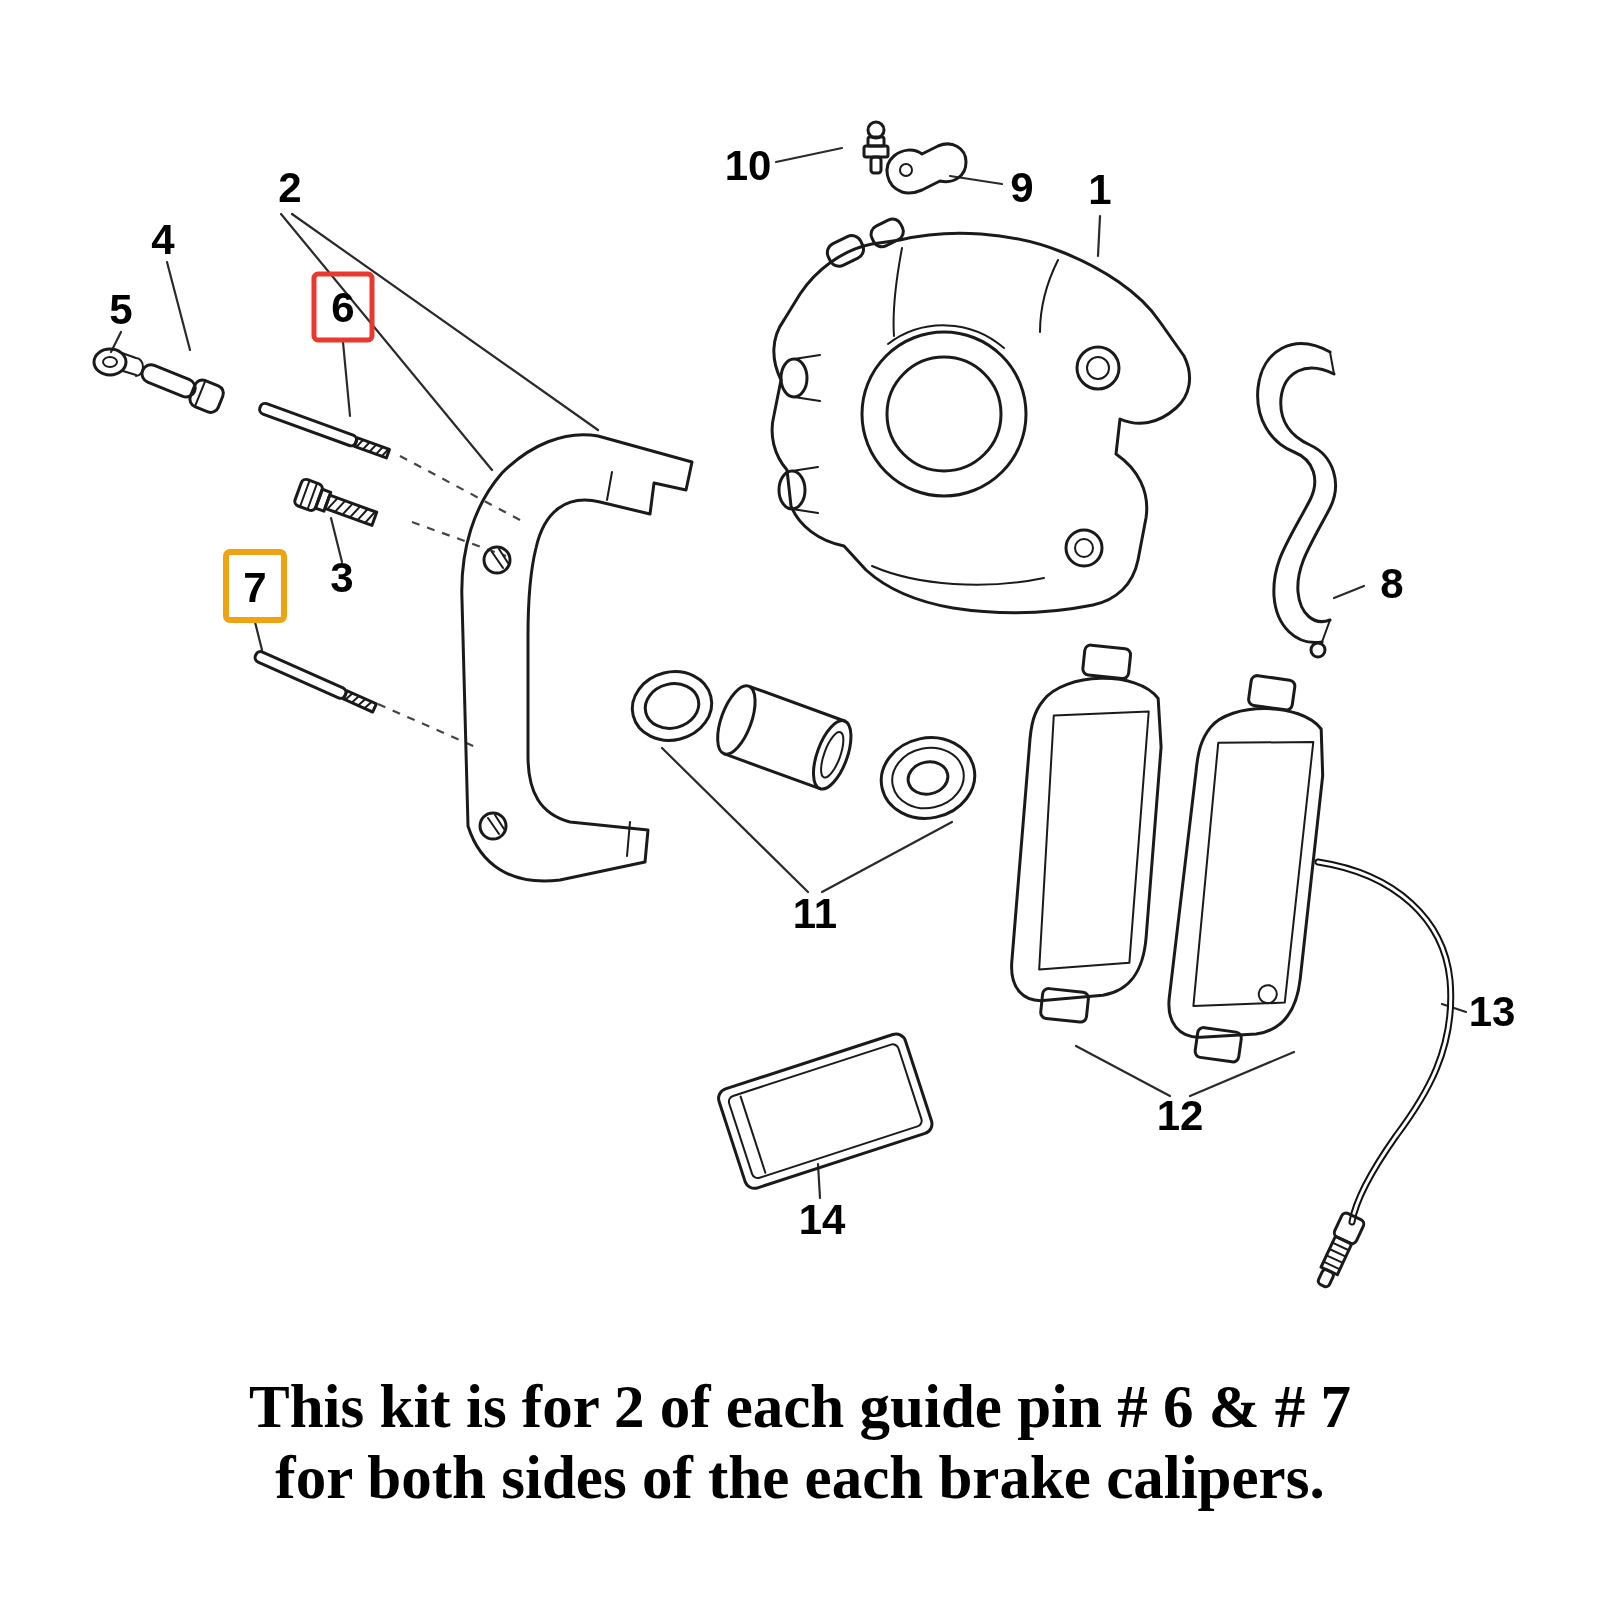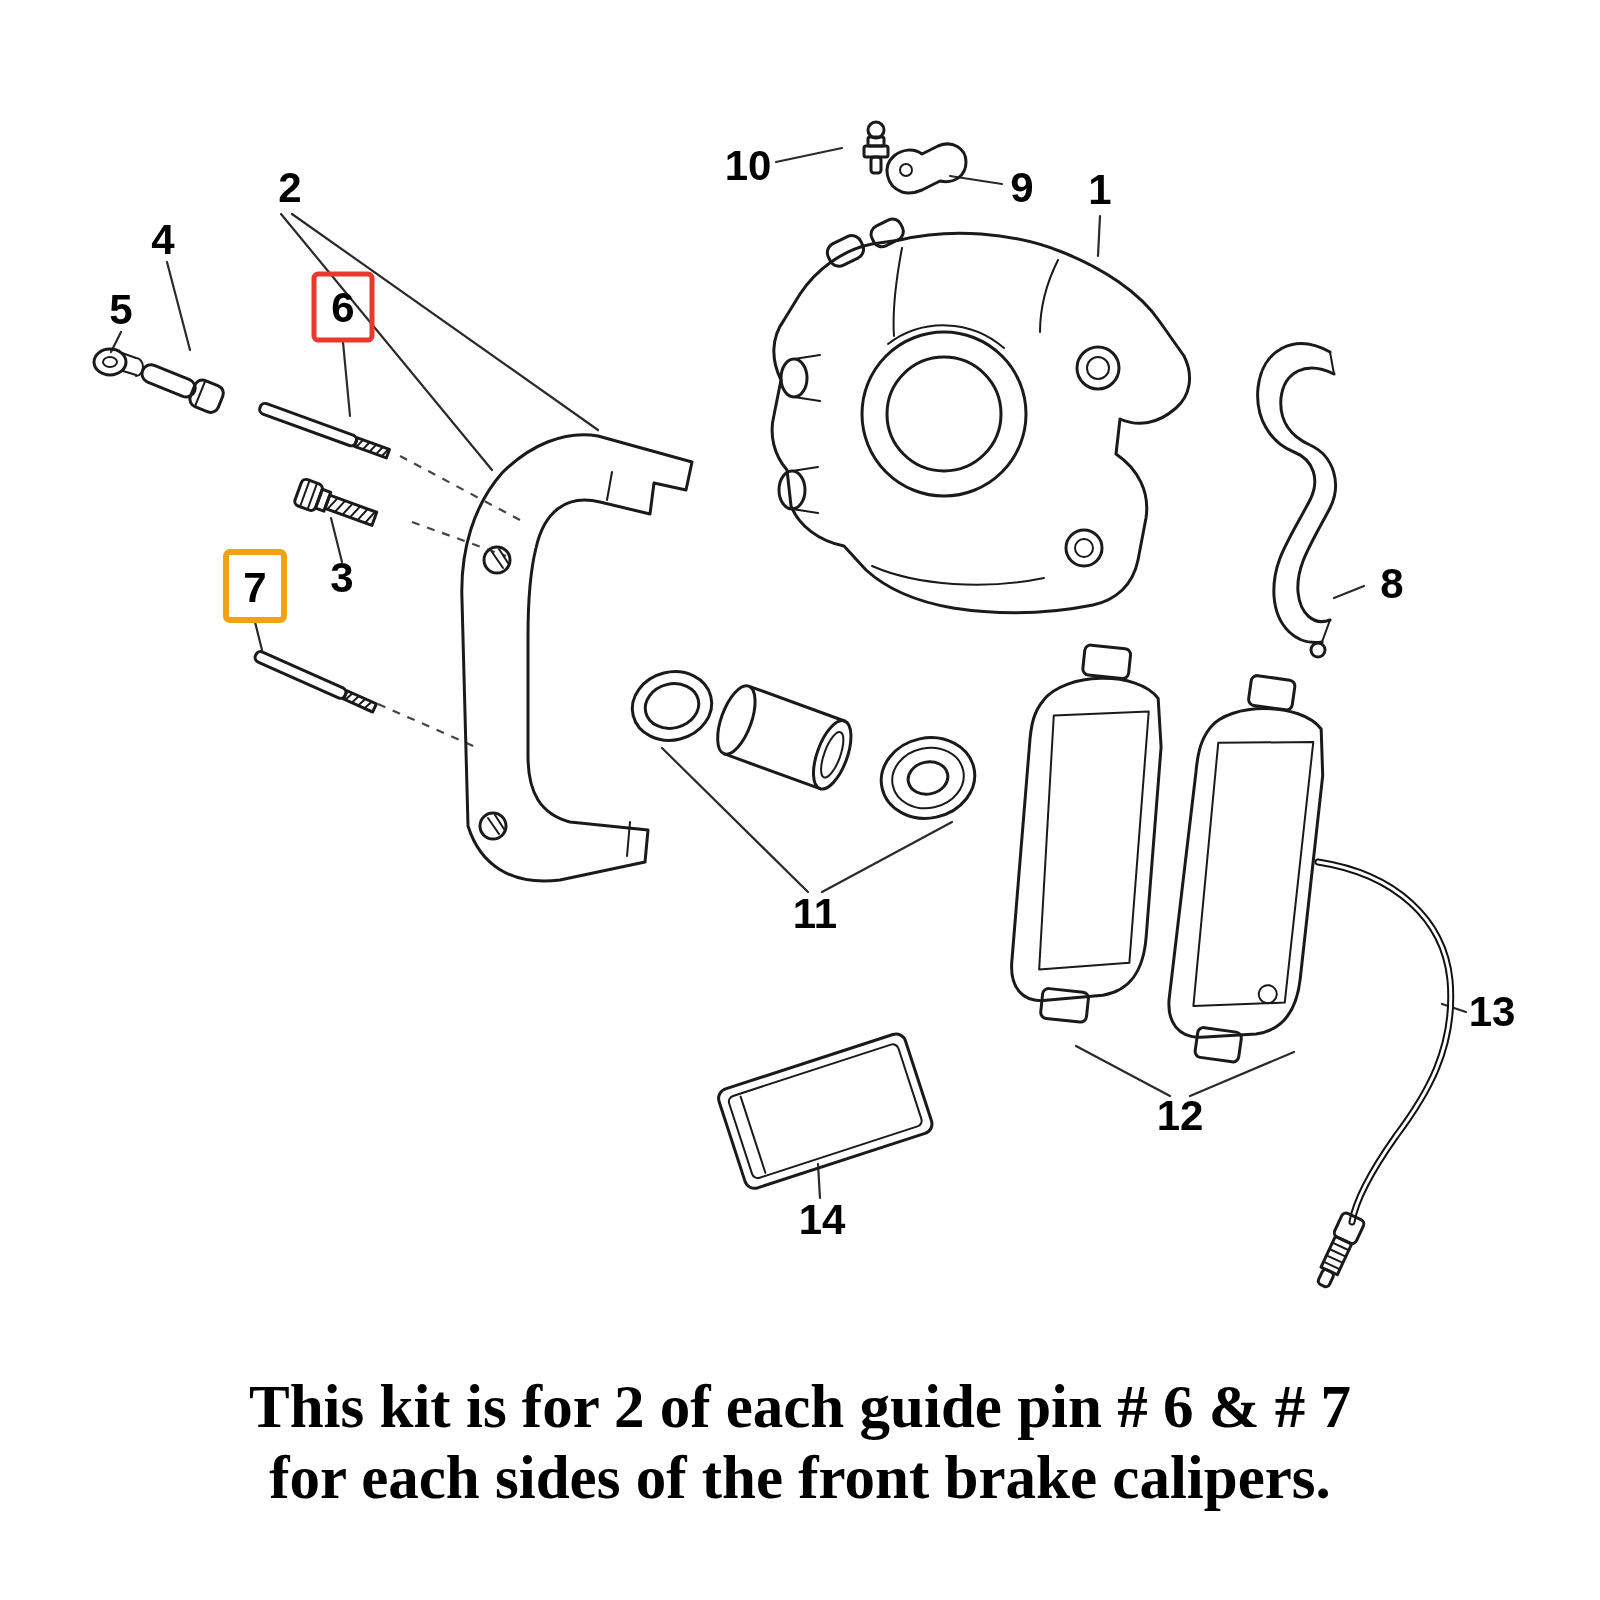--- a/index.html
+++ b/index.html
@@ -277,16 +277,16 @@
       <text x="748" y="180" text-anchor="middle">10</text>
       <text x="815" y="928" text-anchor="middle">11</text>
       <text x="1180" y="1130" text-anchor="middle">12</text>
       <text x="1492" y="1026" text-anchor="middle">13</text>
       <text x="822" y="1234" text-anchor="middle">14</text>
     </g>
   </svg>
 
   <div class="caption">
     <div>This kit is for 2 of each guide pin # 6 &amp; # 7</div>
-    <div>for each sides of the front brake calipers.</div>
+    <div>for both sides of the each brake calipers.</div>
   </div>
 
 </div>
 
 </body></html>

